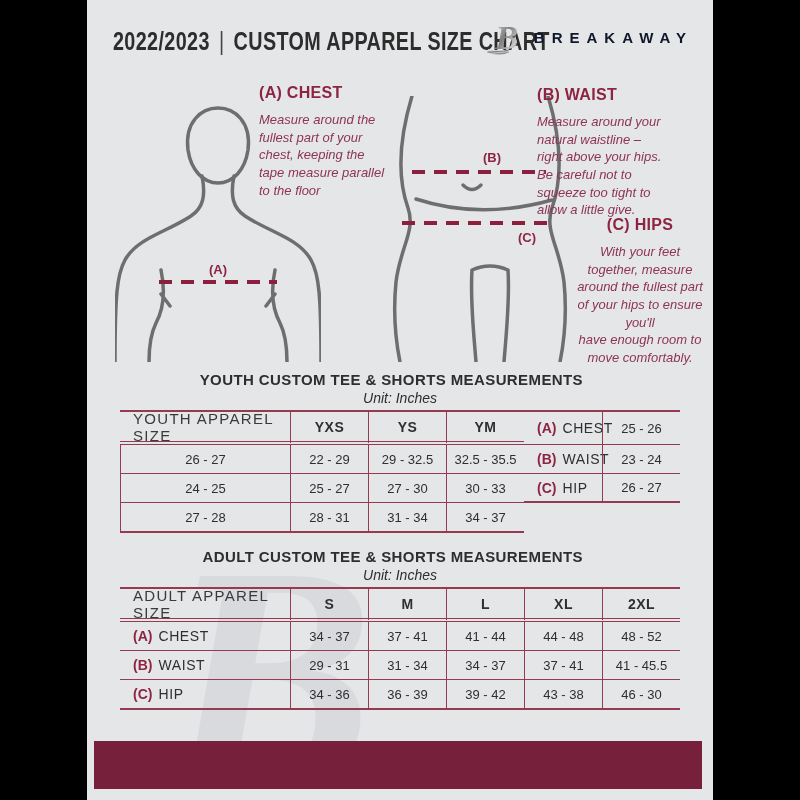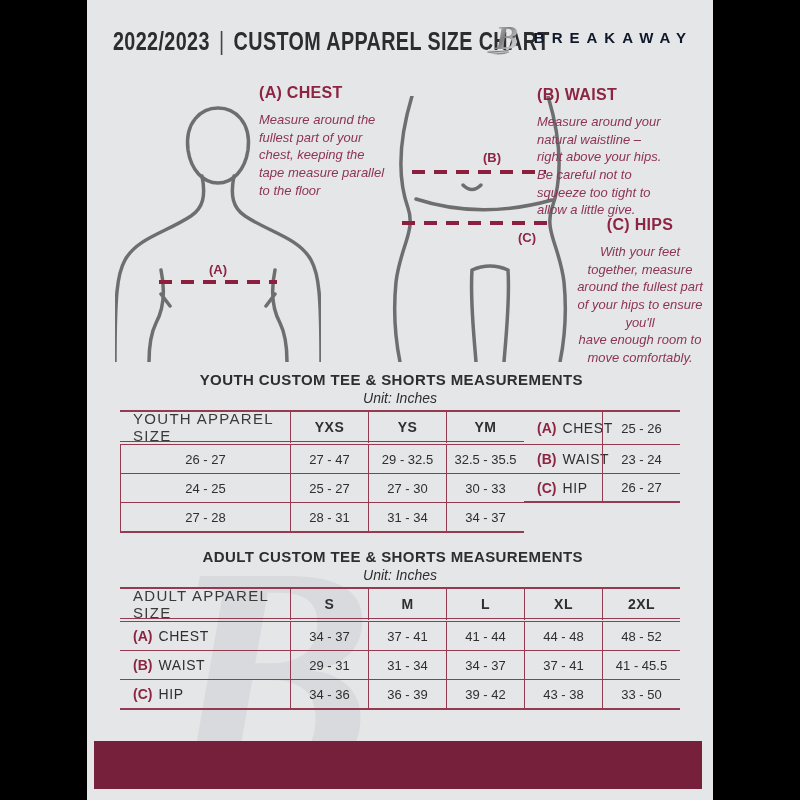--- a/index.html
+++ b/index.html
@@ -163,21 +163,21 @@
     <div class="cell hdr vline size-name">YXS</div>
     <div class="cell hdr vline size-name">YS</div>
     <div class="cell hdr vline size-name">YM</div>
 
     <div class="cell first">
       <span class="row-prefix">(A)</span>
       <span class="row-label">CHEST</span>
     </div>
     <div class="cell vline">25 - 26</div>
     <div class="cell vline">26 - 27</div>
-    <div class="cell vline">27 - 47</div>
+    <div class="cell vline">22 - 29</div>
     <div class="cell vline">29 - 32.5</div>
     <div class="cell vline">32.5 - 35.5</div>
 
     <div class="cell first">
       <span class="row-prefix">(B)</span>
       <span class="row-label">WAIST</span>
     </div>
     <div class="cell vline">23 - 24</div>
     <div class="cell vline">24 - 25</div>
     <div class="cell vline">25 - 27</div>
@@ -227,18 +227,18 @@
     <div class="cell vline">41 - 45.5</div>
 
     <div class="cell first last-row">
       <span class="row-prefix">(C)</span>
       <span class="row-label">HIP</span>
     </div>
     <div class="cell vline last-row">34 - 36</div>
     <div class="cell vline last-row">36 - 39</div>
     <div class="cell vline last-row">39 - 42</div>
     <div class="cell vline last-row">43 - 38</div>
-    <div class="cell vline last-row">33 - 50</div>
+    <div class="cell vline last-row">46 - 30</div>
   </div>
 
   <div class="footer-bar"></div>
 
 </div>
 
 </body></html>

